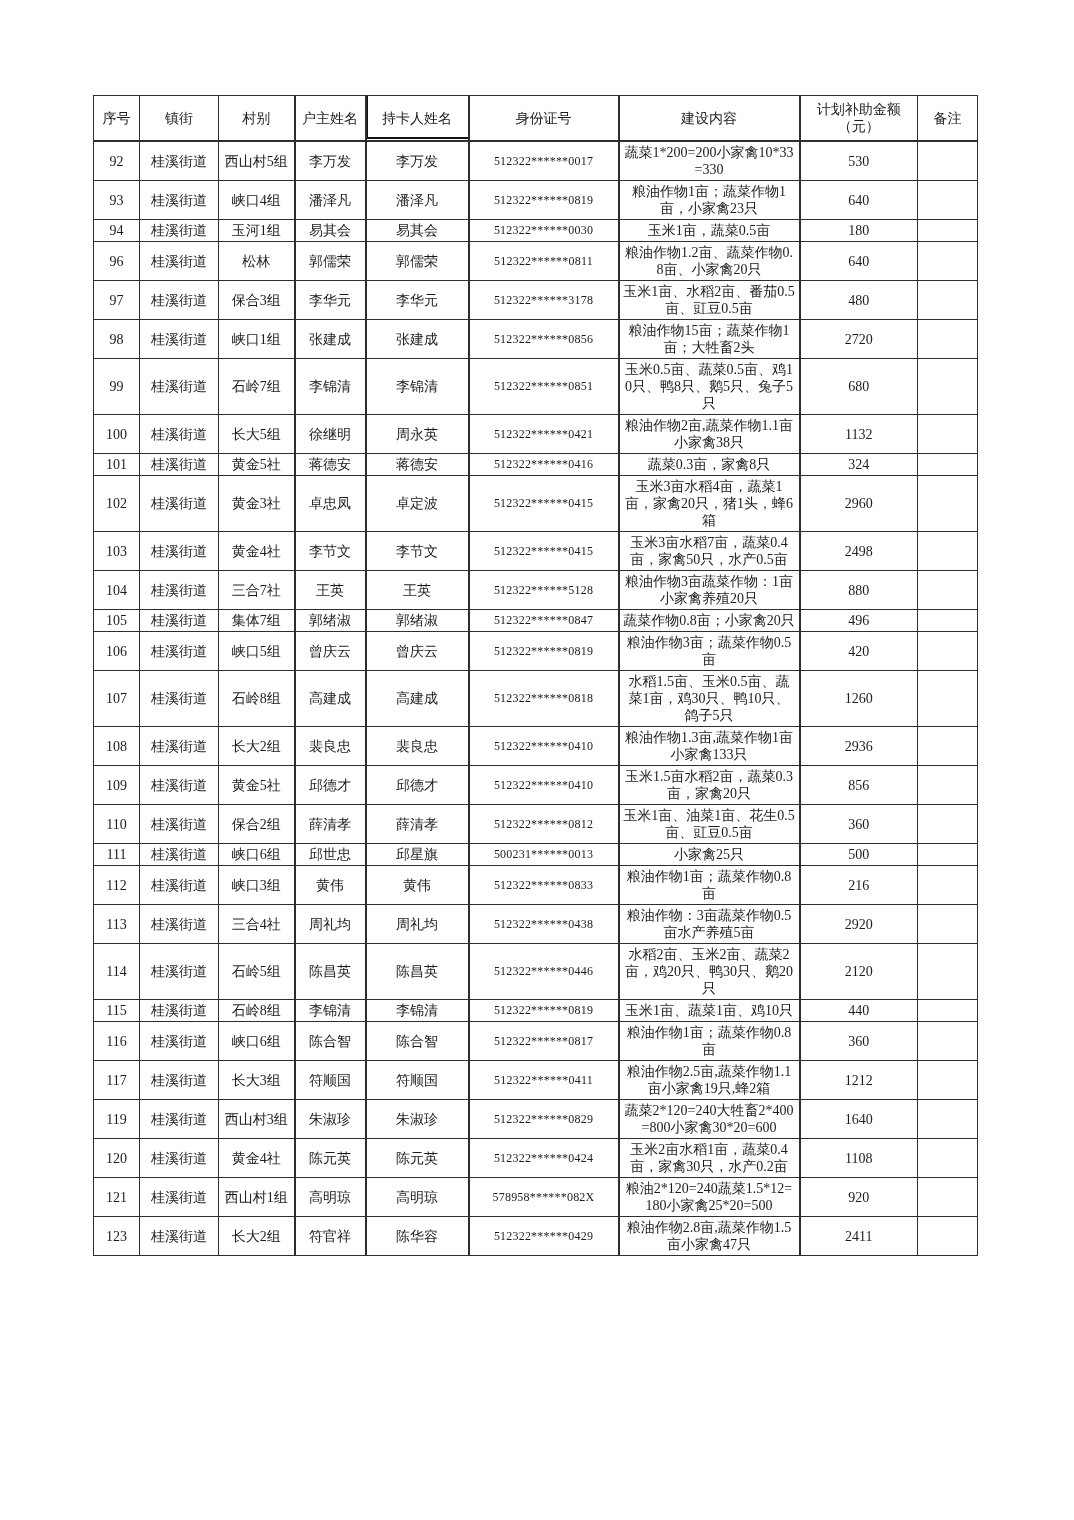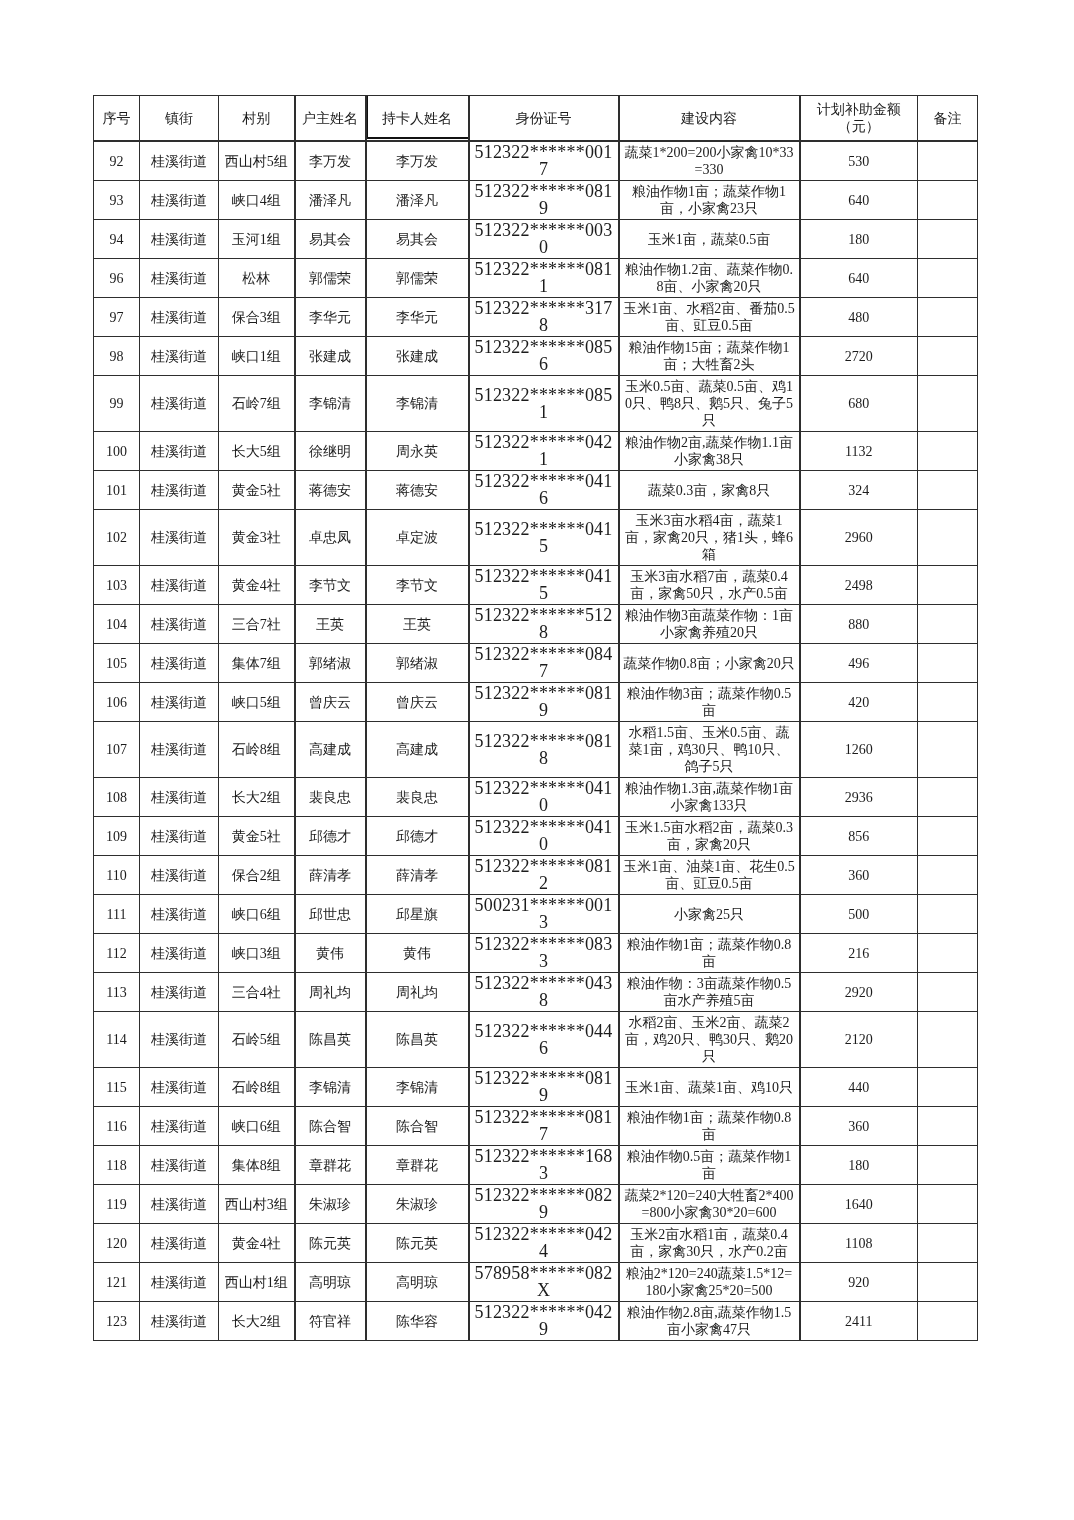--- a/index.html
+++ b/index.html
@@ -41,21 +41,21 @@
   table.subsidy .col-cardholder,
   table.subsidy .col-id,
   table.subsidy .col-content {
     border-right-width: 2px;
   }
   table.subsidy thead th {
     height: 40px;
     border-bottom-width: 2px;
   }
   table.subsidy tbody tr { height: 22px; }
-  table.subsidy td.col-id { font-size: 18px; letter-spacing: 0.2px; }
+  table.subsidy td.col-id { font-size: 12px; letter-spacing: 0.2px; }
   
   th.selected { position: relative; }
   th.selected::after {
     content: "";
     position: absolute;
     left: -1px;
     right: -2px;
     top: -5px;
     bottom: 1px;
     border: 2px solid #111111;
@@ -350,28 +350,28 @@
           <td class="col-town">桂溪街道</td>
           <td class="col-village">峡口6组</td>
           <td class="col-householder">陈合智</td>
           <td class="col-cardholder">陈合智</td>
           <td class="col-id">512322******0817</td>
           <td class="col-content">粮油作物1亩；蔬菜作物0.8亩</td>
           <td class="col-amount">360</td>
           <td class="col-remark"></td>
         </tr>
         <tr>
-          <td class="col-no">118</td>
-          <td class="col-town">桂溪街道</td>
-          <td class="col-village">集体8组</td>
-          <td class="col-householder">章群花</td>
-          <td class="col-cardholder">章群花</td>
-          <td class="col-id">512322******1683</td>
-          <td class="col-content">粮油作物0.5亩；蔬菜作物1亩</td>
-          <td class="col-amount">180</td>
+          <td class="col-no">117</td>
+          <td class="col-town">桂溪街道</td>
+          <td class="col-village">长大3组</td>
+          <td class="col-householder">符顺国</td>
+          <td class="col-cardholder">符顺国</td>
+          <td class="col-id">512322******0411</td>
+          <td class="col-content">粮油作物2.5亩,蔬菜作物1.1亩小家禽19只,蜂2箱</td>
+          <td class="col-amount">1212</td>
           <td class="col-remark"></td>
         </tr>
         <tr>
           <td class="col-no">119</td>
           <td class="col-town">桂溪街道</td>
           <td class="col-village">西山村3组</td>
           <td class="col-householder">朱淑珍</td>
           <td class="col-cardholder">朱淑珍</td>
           <td class="col-id">512322******0829</td>
           <td class="col-content">蔬菜2*120=240大牲畜2*400=800小家禽30*20=600</td>

